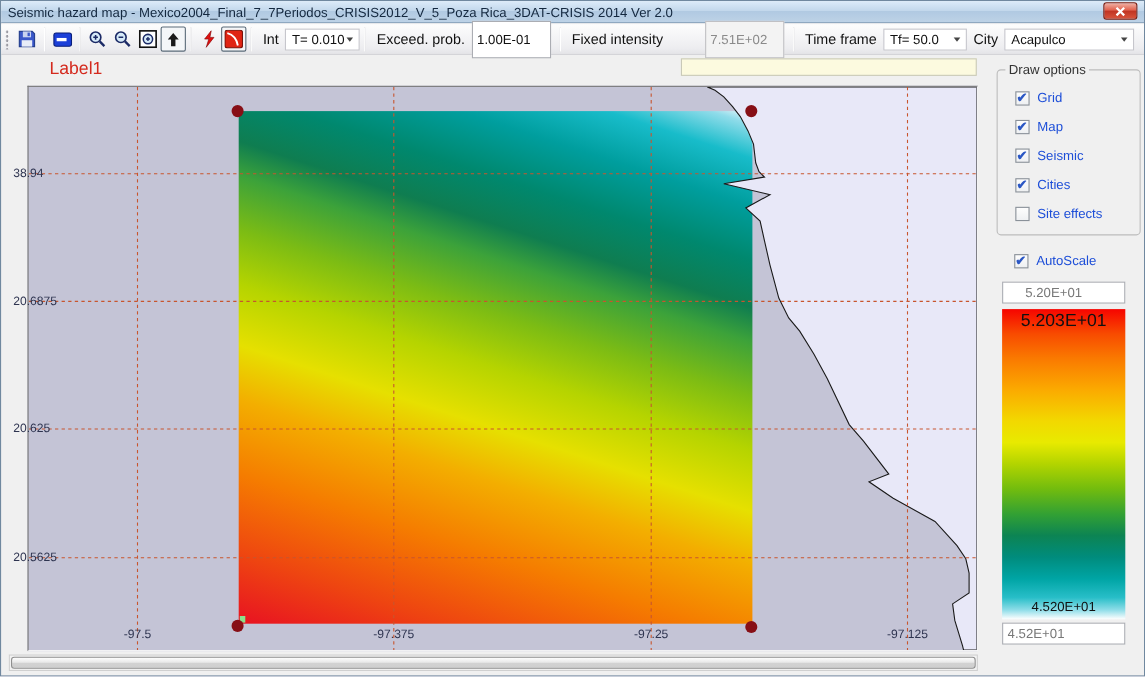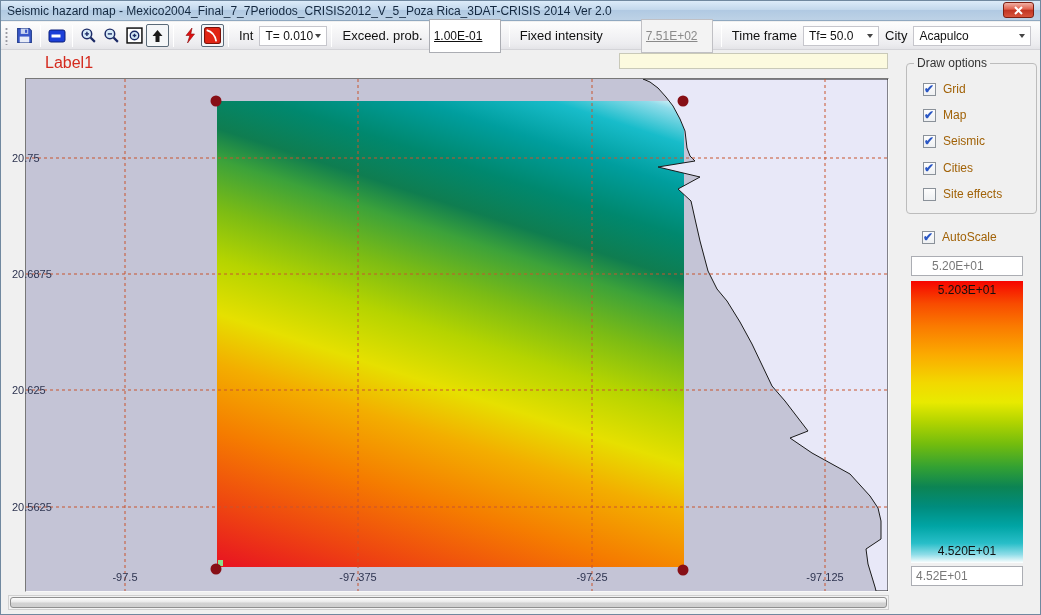--- a/index.html
+++ b/index.html
@@ -25,21 +25,21 @@
   .tbtn { width:23px; height:23px; border:none; background:transparent; display:flex;
     align-items:center; justify-content:center; padding:0; cursor:pointer; }
   .tbtn.bordered { border:1px solid #5a6a78; border-radius:2px; background:#f4f6f8; }
   .sep { width:1px; height:22px; background:#c2c2c8; border-right:1px solid #fff; margin:0 4px; }
   .tlabel { font-size:13px; color:#111; margin:0 6px; white-space:nowrap; }
   .combo { height:20px; background:#fff; border:1px solid #c6c6cc; display:flex;
     align-items:center; padding:0 5px; font-size:12px; color:#111; cursor:pointer; }
   .combo .arr { margin-left:auto; width:0; height:0; border-top:4px solid #444;
     border-left:3.5px solid transparent; border-right:3.5px solid transparent; }
   .tinput { height:34px; border:1px solid #abadb3; font-size:12px; padding:0 4px;
-    font-family:"Liberation Sans",sans-serif; color:#111; background:#fff;text-decoration:underline; }
+    font-family:"Liberation Sans",sans-serif; color:#111; background:#fff; }
   .tinput[disabled] { color:#8a8a8a; background:#f3f3f3; border-color:#c0c0c4;margin-left:32px; }
 
   
   .label1 { position:absolute; left:44px; top:53px; font-size:16px; color:#d42a1e; }
   .notebox { position:absolute; left:618px; top:52px; width:269px; height:16px;
     background:#fcfadf; border:1px solid #c9c9b8; font-size:11px; }
   .map-panel { position:absolute; left:24px; top:77px; width:864px; height:514px;
     border:1px solid; border-color:#787878 #f8f8f8 #f8f8f8 #787878; background:#c4c4d6; }
   .map-clip { position:absolute; inset:0; overflow:hidden; }
   .heatmap { position:absolute; left:191px; top:22px; width:467px; height:466px;
@@ -59,28 +59,28 @@
   
   .groupbox { position:absolute; left:905px; top:62px; width:131px; height:151px;
     border:1px solid #bcbcbc; border-radius:4px;padding-left:20px; }
   .groupbox .gtitle { position:absolute; top:-8px; left:7px; background:#f0f0f0;
     padding:0 3px; font-size:12px; color:#333; }
   .cbrow { position:absolute; display:flex; align-items:center; }
   .cb { width:13px; height:13px; background:linear-gradient(180deg,#fdfdfd,#eef0f2);
     border:1px solid #8a9199; position:relative; flex:none; cursor:pointer; }
   .cb[data-checked="true"]::after { content:"\2714"; position:absolute; left:0px; top:-2px;
     font-size:12px; font-weight:bold; color:#2b57c4; }
-  .cblabel { font-size:12px; color:#a16207; margin-left:7px; white-space:nowrap; }
+  .cblabel { font-size:12px; color:#1d4ed8; margin-left:7px; white-space:nowrap; }
   .sinput { position:absolute; left:910px; width:112px; height:20px; border:1px solid #abadb3;
     background:#fff; color:#787878; font-size:12px; padding:0 4px; font-family:"Liberation Sans",sans-serif; }
   .scalebar { position:absolute; left:910px; top:280px; width:112px; height:282px;
     background:linear-gradient(180deg,#f60400 0%,#f84b00 8%,#fa7a00 16%,#fbaa00 26%,
       #f2d800 36%,#e8ea00 43%,#b2d400 50%,#72bc0e 58%,#33a133 66%,#0c8453 73%,
       #008c7d 80%,#00a5a5 87%,#28bec8 93%,#8fdde8 97%,#ffffff 100%); }
-  .scalebar .smax { position:absolute; top:2px; width:100%; text-align:center; font-size:12px; color:#111; }
+  .scalebar .smax { position:absolute; top:2px; width:100%; text-align:center; font-size:16px; color:#111; }
   .scalebar .smin { position:absolute; bottom:5px; width:100%; text-align:center; font-size:12px; color:#111; }
 </style>
 </head>
 <body>
 
 <div class="win">
 
   <div class="titlebar">
     <span class="title">Seismic hazard map - Mexico2004_Final_7_7Periodos_CRISIS2012_V_5_Poza Rica_3DAT-CRISIS 2014 Ver 2.0</span>
     <div class="close-btn">
@@ -207,21 +207,21 @@
 
         <g fill="#870f16">
           <circle cx="190" cy="22" r="5.5"></circle>
           <circle cx="657" cy="22" r="5.5"></circle>
           <circle cx="190" cy="490" r="5.5"></circle>
           <circle cx="657" cy="491" r="5.5"></circle>
         </g>
       </svg>
     </div>
 
-    <span class="ytick" style="top:73px">20.75</span>
+    <span class="ytick" style="top:73px">38.94</span>
     <span class="ytick" style="top:189px">20.6875</span>
     <span class="ytick" style="top:305px">20.625</span>
     <span class="ytick" style="top:422px">20.5625</span>
     <span class="xtick" style="left:69px">-97.5</span>
     <span class="xtick" style="left:302px">-97.375</span>
     <span class="xtick" style="left:536px">-97.25</span>
     <span class="xtick" style="left:769px">-97.125</span>
   </div>
 
   <div class="hscroll">

